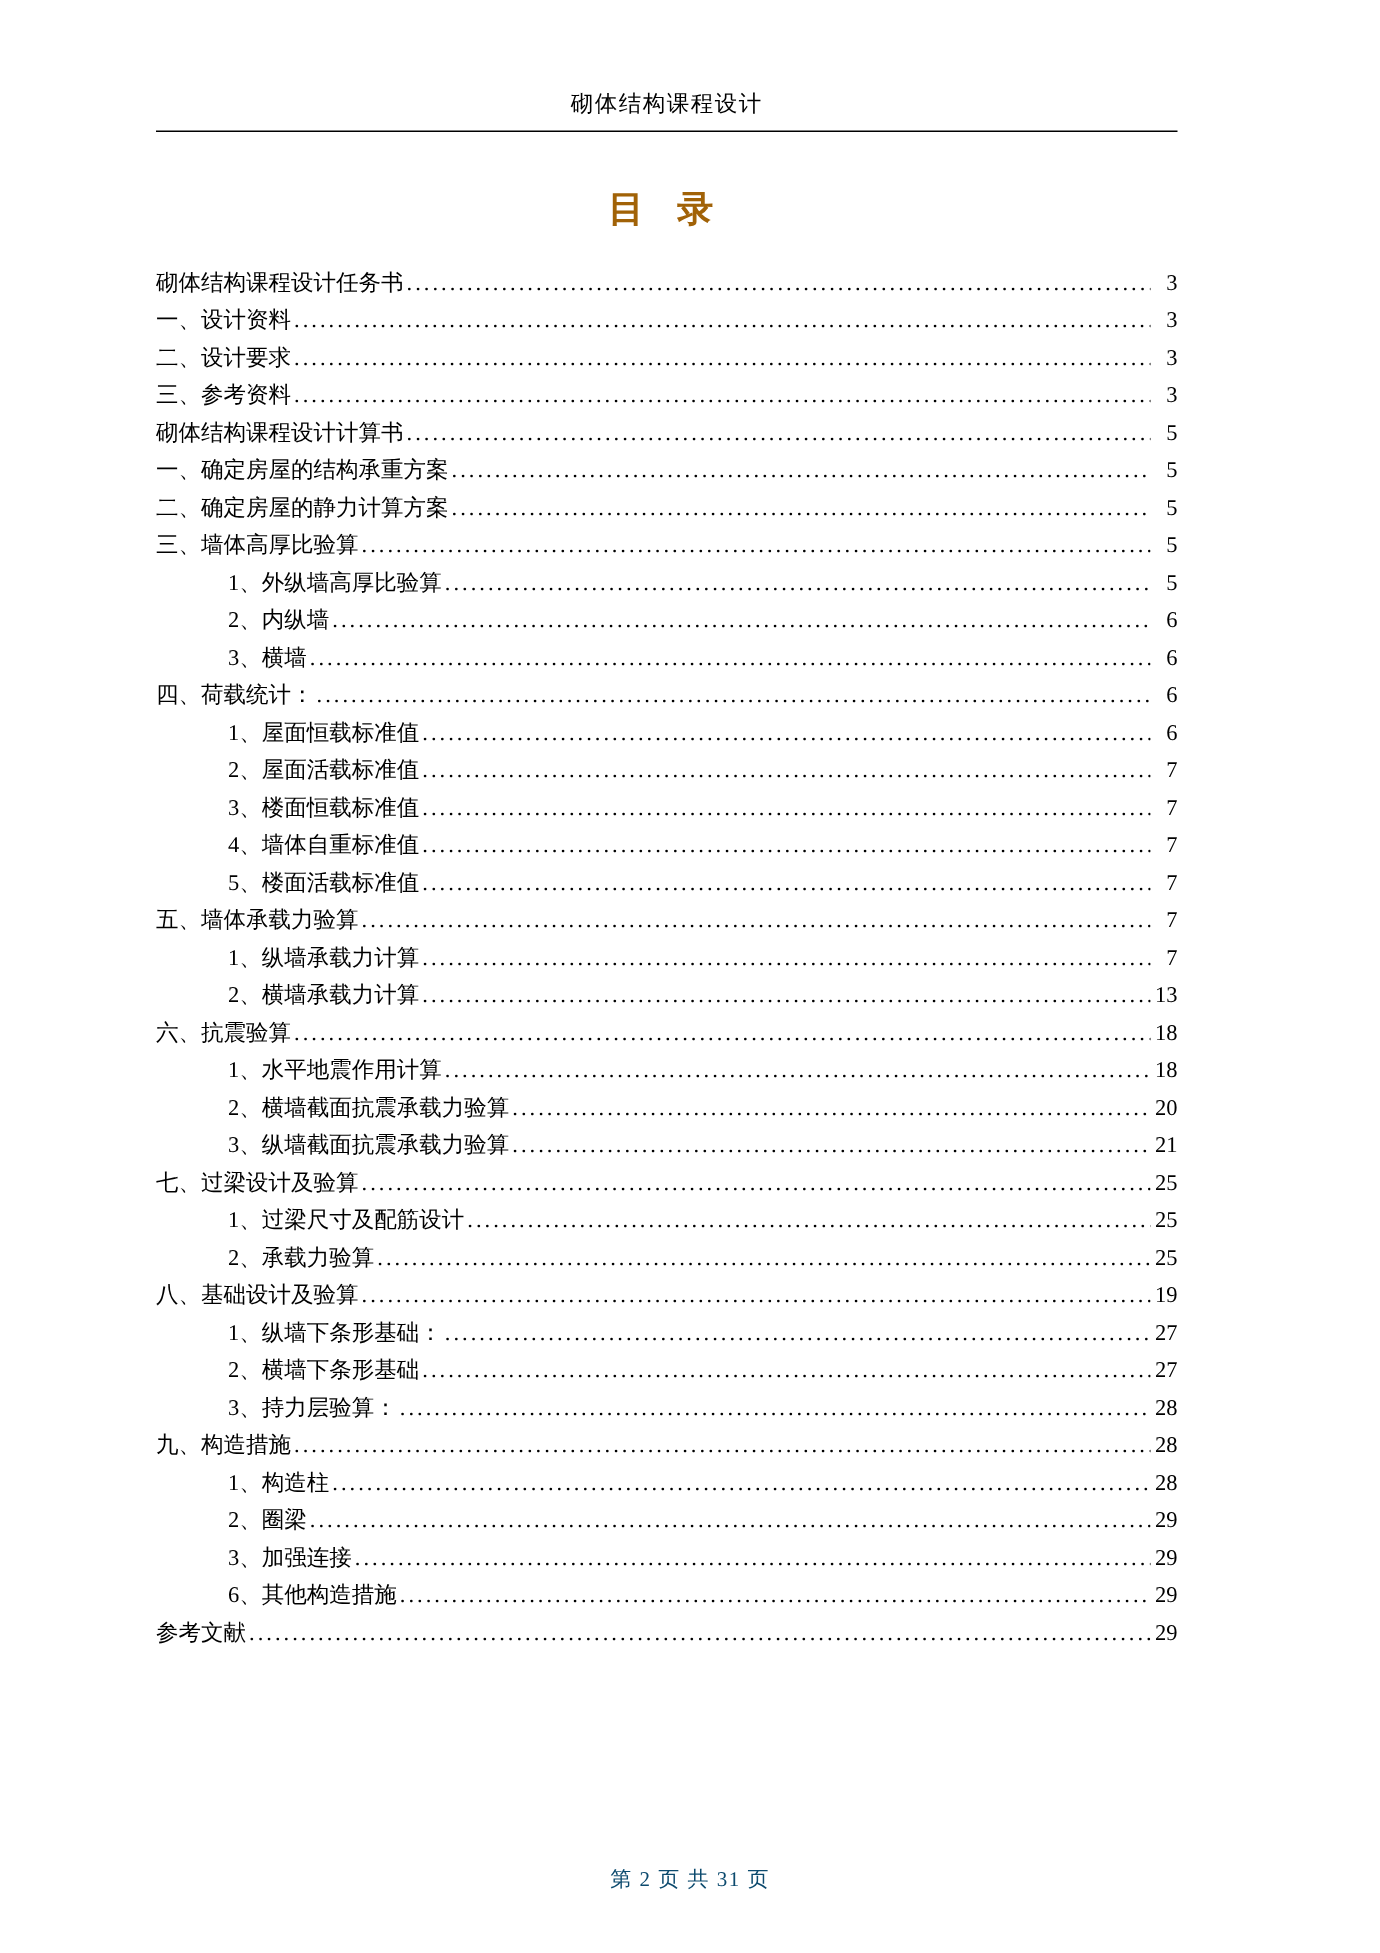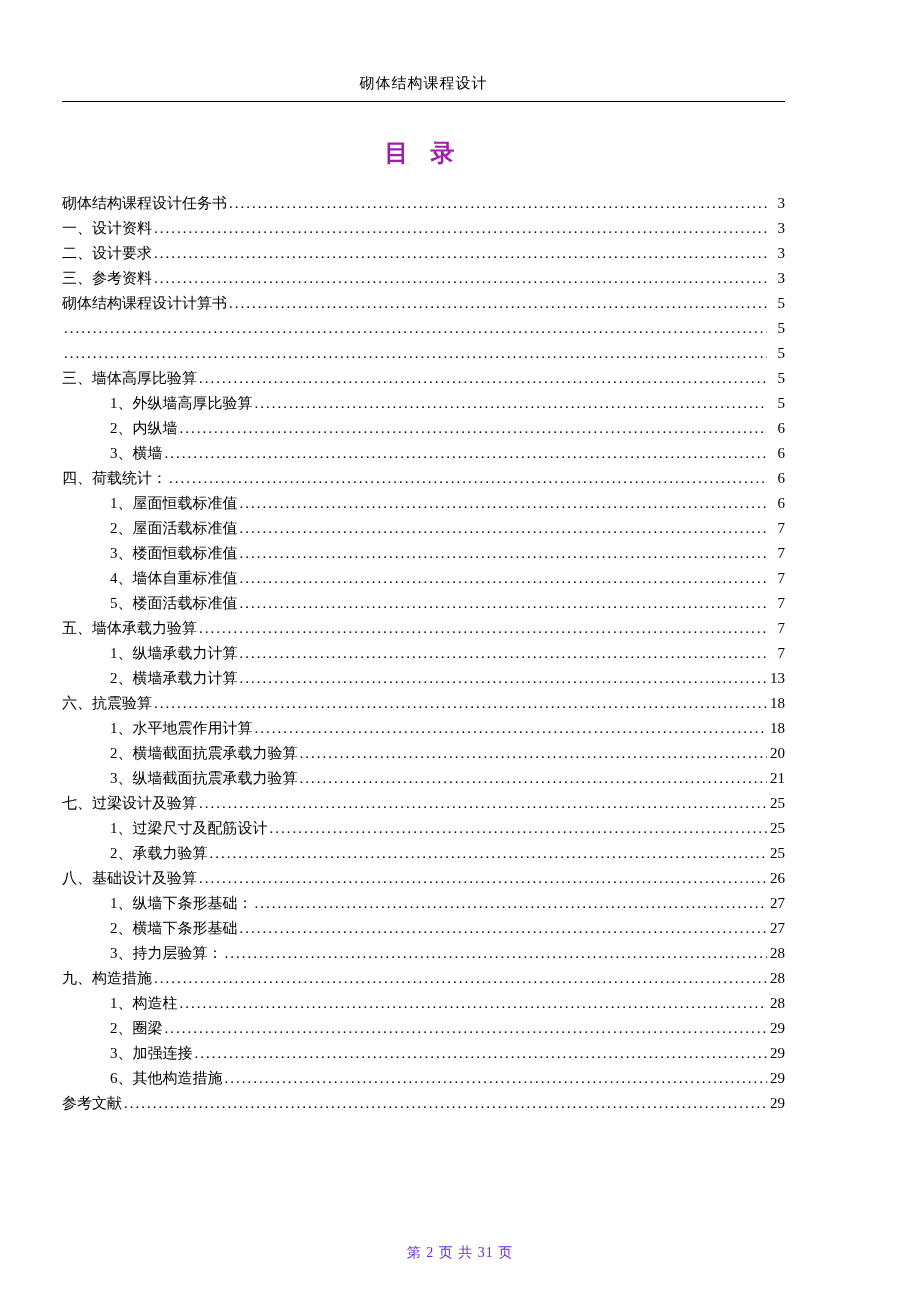--- a/index.html
+++ b/index.html
@@ -8,42 +8,41 @@
       box-sizing: border-box;
     }
     body {
       background: #fff;
       font-family: "SimSun", "STSong", serif;
       width: 920px;
       height: 1302px;
       position: relative;
     }
     .page {
-      padding: 60px 135px 50px 62px;
-      margin-top: 14px;
+      padding: 60px 135px 50px 104px;
     }
     .header-title {
       text-align: center;
       font-size: 15px;
       letter-spacing: 1px;
       color: #000;
       margin-bottom: 8px;
     }
     .header-rule {
       border: none;
       border-top: 1.5px solid #000;
       margin-bottom: 35px;
     }
     .toc-title {
       text-align: center;
       font-size: 24px;
       font-weight: bold;
       letter-spacing: 8px;
       margin-bottom: 22px;
-      color: #a21caf;
+      color: #a16207;
     }
     .toc {
       font-size: 15px;
       color: #000;
     }
     .toc-line {
       display: flex;
       align-items: baseline;
       white-space: nowrap;
       line-height: 1.67;
@@ -70,21 +69,21 @@
       text-align: right;
       min-width: 18px;
     }
     .footer {
       position: absolute;
       bottom: 40px;
       left: 0;
       right: 0;
       text-align: center;
       font-size: 14px;
-      color: #6d28d9;
+      color: #0c4a6e;
       letter-spacing: 1px;
     }
   </style>
 </head>
 <body>
 
 <div class="page">
 
   <div class="header-title">砌体结构课程设计</div>
   <hr class="header-rule">
@@ -111,24 +110,26 @@
         <span class="toc-text">三、参考资料</span>
         <span class="toc-dots">........................................................................................................................................................................................................</span>
         <span class="toc-page">3</span>
       </div>
       <div class="toc-line level0">
         <span class="toc-text">砌体结构课程设计计算书</span>
         <span class="toc-dots">........................................................................................................................................................................................................</span>
         <span class="toc-page">5</span>
       </div>
       <div class="toc-line level0">
-        <span class="toc-dots">........................................................................................................................................................................................................</span>
-        <span class="toc-page">5</span>
-      </div>
-      <div class="toc-line level0">
+        <span class="toc-text">一、确定房屋的结构承重方案</span>
+        <span class="toc-dots">........................................................................................................................................................................................................</span>
+        <span class="toc-page">5</span>
+      </div>
+      <div class="toc-line level0">
+        <span class="toc-text">二、确定房屋的静力计算方案</span>
         <span class="toc-dots">........................................................................................................................................................................................................</span>
         <span class="toc-page">5</span>
       </div>
       <div class="toc-line level0">
         <span class="toc-text">三、墙体高厚比验算</span>
         <span class="toc-dots">........................................................................................................................................................................................................</span>
         <span class="toc-page">5</span>
       </div>
       <div class="toc-line level1">
         <span class="toc-text">1、外纵墙高厚比验算</span>
@@ -221,21 +222,21 @@
         <span class="toc-page">25</span>
       </div>
       <div class="toc-line level1">
         <span class="toc-text">2、承载力验算</span>
         <span class="toc-dots">........................................................................................................................................................................................................</span>
         <span class="toc-page">25</span>
       </div>
       <div class="toc-line level0">
         <span class="toc-text">八、基础设计及验算</span>
         <span class="toc-dots">........................................................................................................................................................................................................</span>
-        <span class="toc-page">26</span>
+        <span class="toc-page">19</span>
       </div>
       <div class="toc-line level1">
         <span class="toc-text">1、纵墙下条形基础：</span>
         <span class="toc-dots">........................................................................................................................................................................................................</span>
         <span class="toc-page">27</span>
       </div>
       <div class="toc-line level1">
         <span class="toc-text">2、横墙下条形基础</span>
         <span class="toc-dots">........................................................................................................................................................................................................</span>
         <span class="toc-page">27</span>

